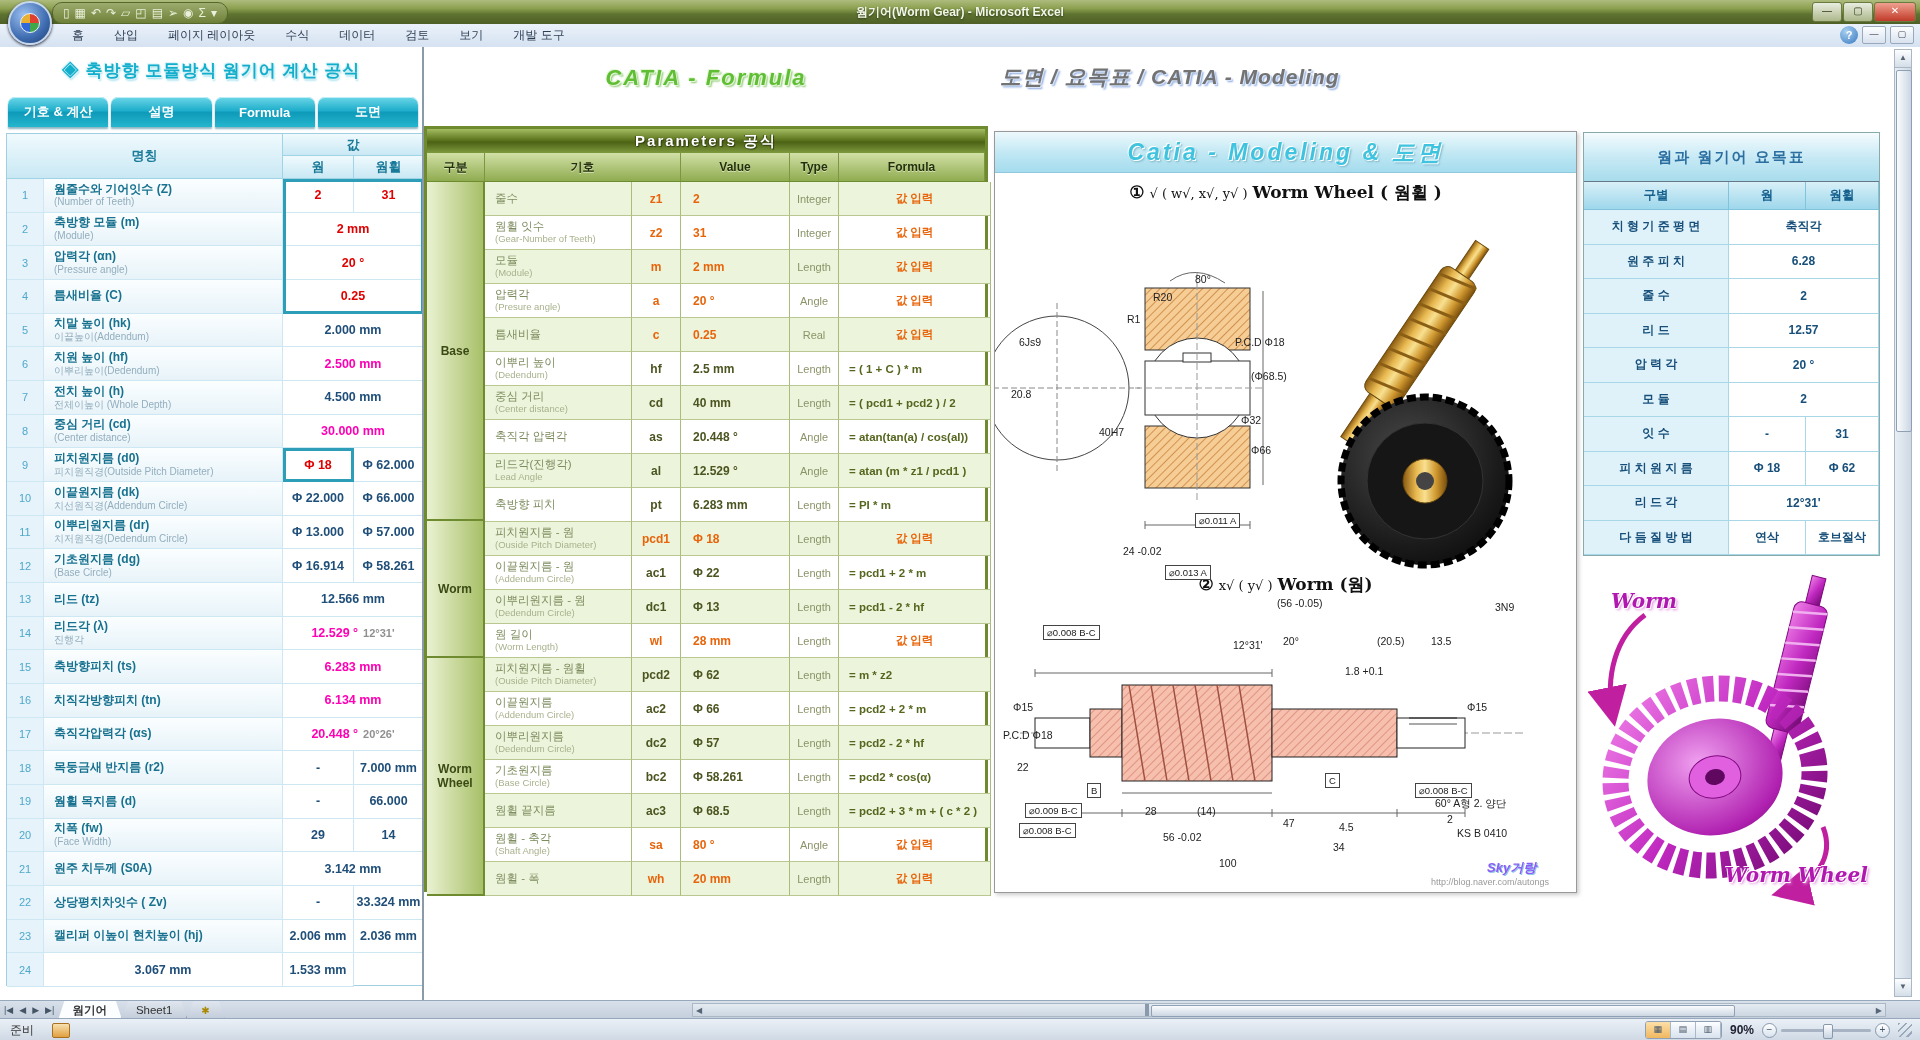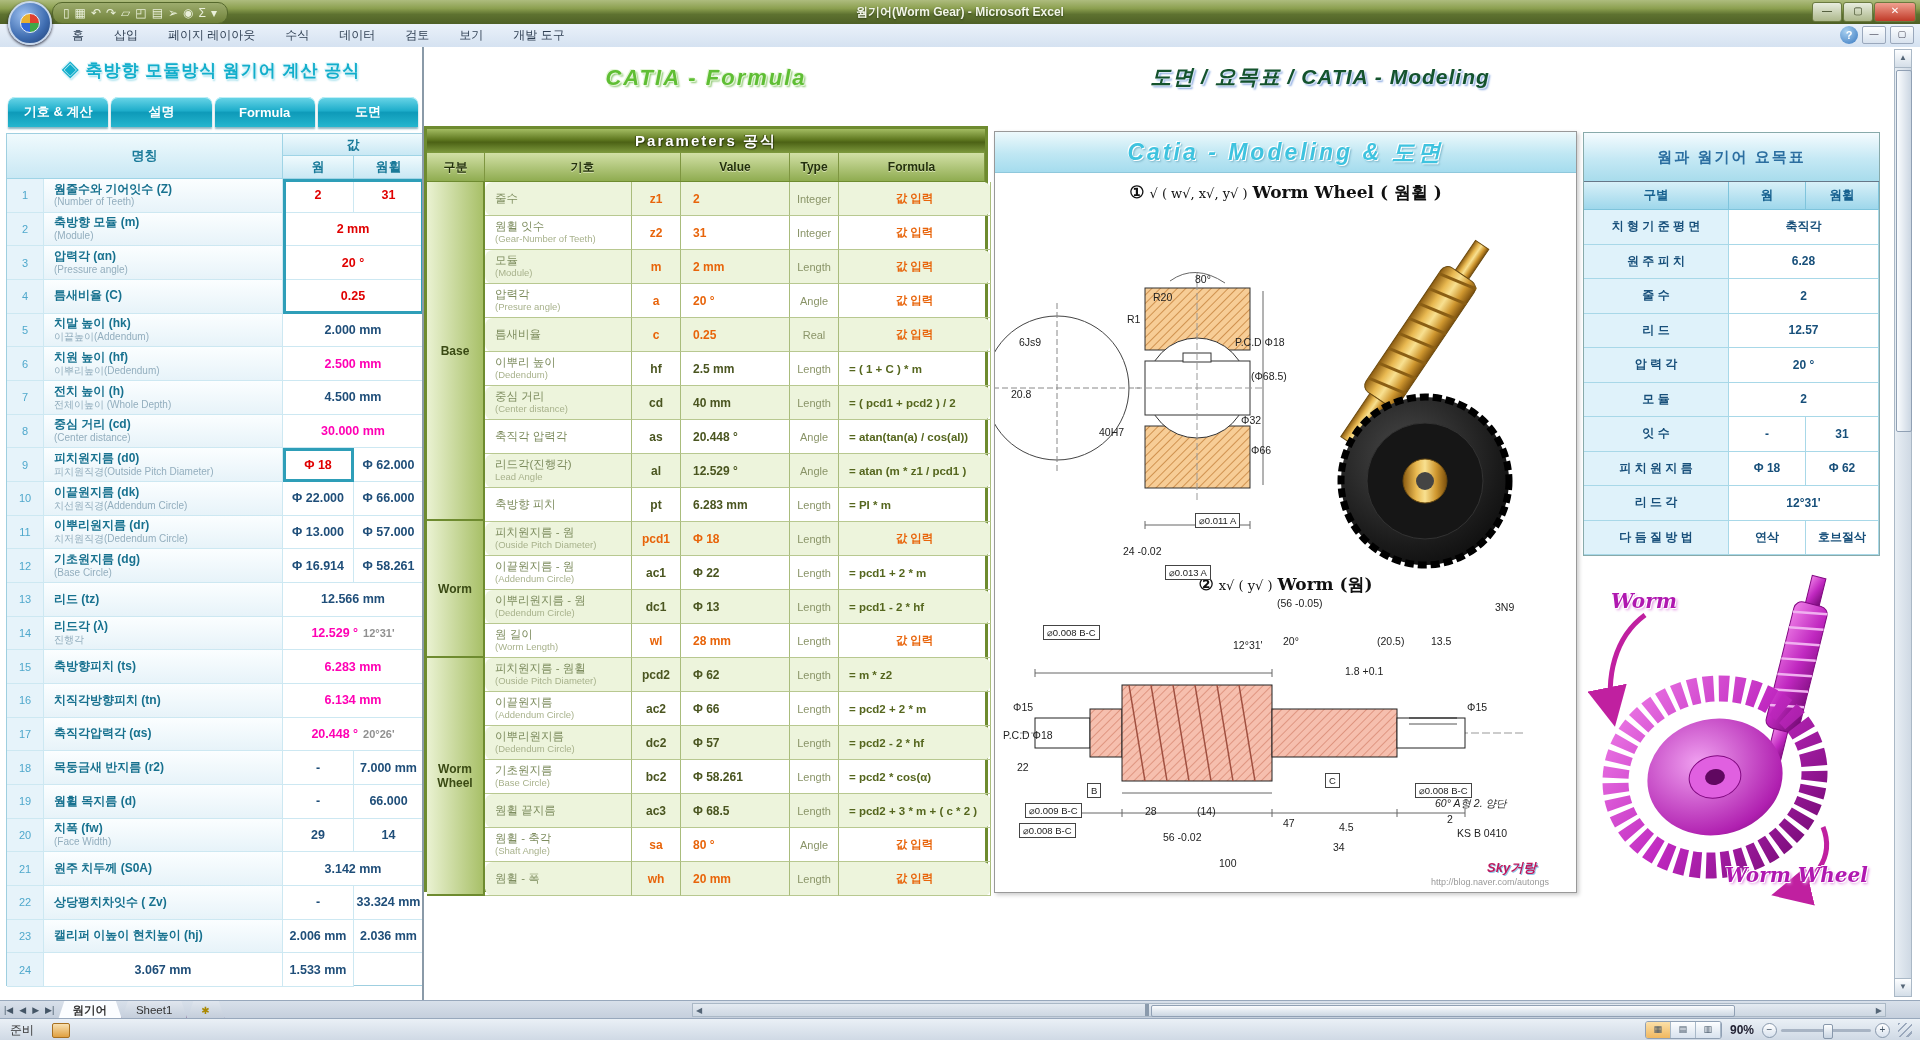--- a/index.html
+++ b/index.html
@@ -47,42 +47,42 @@
   
   .mid-title{position:absolute;left:424px;top:18px;width:564px;text-align:center;font-size:22px;font-weight:bold;font-style:italic;color:#5FBE34;letter-spacing:2px;text-shadow:1px 1px 0 #E4F6D8,-1px -1px 0 #E4F6D8,2px 2px 2px #8CC870;}
   .ptable{position:absolute;left:424px;top:79px;width:564px;height:766px;border:3px solid #6E8B2F;box-sizing:border-box;background:#fff;}
   .pt-title{height:24px;background:linear-gradient(180deg,#A3BC62 0%,#5E771F 45%,#4C6215 55%,#7E9A3E 100%);display:flex;align-items:center;justify-content:center;color:#fff;font-weight:bold;font-size:15px;letter-spacing:2px;text-shadow:1px 1px 1px #2E3A0E,-1px 0 1px #3C4A14;}
   .pt-head{height:28px;display:grid;grid-template-columns:58px 196px 109px 49px 146px;background:linear-gradient(180deg,#D2E0A6,#8FAC50);border-bottom:1px solid #6E8B2F;}
   .pt-h{display:flex;align-items:center;justify-content:center;font-weight:bold;font-size:12px;color:#23300C;border-right:1px solid #7E9640;box-sizing:border-box;text-shadow:0 1px 0 #D8E4B4;}
   .pt-body{position:relative;height:714px;}
   .pt-groups{position:absolute;left:0;top:0;width:58px;height:714px;display:flex;flex-direction:column;}
   .pt-grp{display:flex;align-items:center;justify-content:center;font-weight:bold;font-size:12px;color:#3A4A14;background:linear-gradient(90deg,#EAF2D2,#A8C068);border-right:2px solid #6E8B2F;border-bottom:2px solid #6E8B2F;box-sizing:border-box;text-align:center;}
   .pt-rows{position:absolute;left:58px;top:0;width:506px;height:714px;display:flex;flex-direction:column;}
-  .prow{flex:1 0 0;display:grid;grid-template-columns:147px 49px 109px 49px 152px;min-height:0;border-radius:8px;}
+  .prow{flex:1 0 0;display:grid;grid-template-columns:147px 49px 109px 49px 152px;min-height:0;}
   .prow.alt{background:#EDF4DC;}
   .pc{box-sizing:border-box;border-right:1px solid #A9BC7C;border-bottom:1px solid #B8C890;display:flex;align-items:center;justify-content:center;}
   .pc-name{flex-direction:column;align-items:flex-start;padding-left:10px;line-height:1.15;}
   .pn-main{color:#7D8C5E;font-size:11.5px;white-space:nowrap;}
   .pn-sub{color:#A8B28C;font-size:9.5px;white-space:nowrap;}
   .pc-sym{font-weight:bold;font-size:12px;}
   .pc-val{justify-content:flex-start;padding-left:12px;font-weight:bold;font-size:12px;white-space:nowrap;}
   .pc-type{font-size:11px;color:#8A9468;}
   .pc-frm{font-weight:bold;font-size:11.5px;white-space:nowrap;}
   .p-in{color:#E8640A;} .p-calc{color:#4A5520;} .f-calc{color:#55661E;}
   
-  .right-title{position:absolute;left:1000px;top:16px;width:640px;text-align:center;font-size:21px;font-weight:bold;font-style:italic;color:#14532d;letter-spacing:1px;text-shadow:1px 1px 0 #D8E4F8,2px 2px 2px #88A8E0;}
+  .right-title{position:absolute;left:1000px;top:16px;width:640px;text-align:left;font-size:21px;font-weight:bold;font-style:italic;color:#737373;letter-spacing:1px;text-shadow:1px 1px 0 #D8E4F8,2px 2px 2px #88A8E0;}
   .dpanel{position:absolute;left:994px;top:84px;width:583px;height:762px;border:1px solid #999;box-sizing:border-box;background:#fff;box-shadow:2px 2px 4px #ccc;}
   .dp-head{height:40px;background:linear-gradient(180deg,#EDF9FC 0%,#BFE7F3 55%,#A5DCEE 100%);border-bottom:1px solid #8FC8DC;display:flex;align-items:center;justify-content:center;font-size:23px;font-weight:bold;font-style:italic;color:#3FC3DF;letter-spacing:3px;text-shadow:1px 1px 0 #fff,-1px -1px 0 #fff,2px 2px 2px #7FB8CC;}
   .dp-body{position:relative;height:721px;}
   .dcap{position:absolute;width:100%;text-align:center;font-family:"DejaVu Serif",serif;font-size:16px;color:#111;}
   .dcap b{font-size:17px;font-weight:bold;}
   .dcap .marks{font-size:13px;font-weight:normal;}
   .anno{position:absolute;font-size:10.5px;color:#222;white-space:nowrap;}
   .anno.gdt{border:1px solid #444;background:#fff;padding:0 3px;font-size:9.5px;line-height:13px;}
-  .anno.wm{color:#be185d;font-weight:bold;font-size:13px;font-style:italic;text-shadow:1px 1px 0 #90C8E8;}
+  .anno.wm{color:#8b5cf6;font-weight:bold;font-size:13px;font-style:italic;text-shadow:1px 1px 0 #90C8E8;}
   .anno.url{color:#999;font-size:9px;}
   .stable{position:absolute;left:1583px;top:85px;width:297px;border:1px solid #8AA;box-sizing:border-box;background:#fff;}
   .st-title{height:48px;background:linear-gradient(180deg,#F4FBFE 0%,#C4E8F4 55%,#A8DCEC 100%);border-bottom:1px solid #678;display:flex;align-items:center;justify-content:center;font-size:15px;font-weight:bold;color:#2B6EA0;letter-spacing:2px;}
   .st-head{height:28px;display:grid;grid-template-columns:145px 77px 73px;}
   .st-h{background:linear-gradient(180deg,#D8F0F8,#9ED7EB);border-right:1px solid #7FC4DC;border-bottom:1px solid #7FC4DC;display:flex;align-items:center;justify-content:center;font-weight:bold;font-size:12.5px;color:#17618F;box-sizing:border-box;}
   .st-rows{display:flex;flex-direction:column;height:345px;}
   .srow{flex:1 0 0;display:grid;grid-template-columns:145px 77px 73px;min-height:0;}
   .sc{box-sizing:border-box;border-right:1px solid #A8D8E8;border-bottom:1px solid #A8D8E8;display:flex;align-items:center;justify-content:center;font-size:12px;font-weight:bold;color:#174F7A;white-space:nowrap;}
   .sc-label{background:#DFF2FA;padding:0 8px;justify-content:center;}
   .sc-merge{grid-column:2/4;}
@@ -816,21 +816,21 @@
             <span class="anno gdt" style="left: 24px; top: 650px;">⌀0.008 B-C</span>
             <span class="anno gdt" style="left: 420px; top: 610px;">⌀0.008 B-C</span>
             <span class="anno" style="left: 150px; top: 632px;">28</span>
             <span class="anno" style="left: 202px; top: 632px;">(14)</span>
             <span class="anno" style="left: 288px; top: 644px;">47</span>
             <span class="anno" style="left: 344px; top: 648px;">4.5</span>
             <span class="anno" style="left: 168px; top: 658px;">56 -0.02</span>
             <span class="anno" style="left: 338px; top: 668px;">34</span>
             <span class="anno" style="left: 224px; top: 684px;">100</span>
             <span class="anno" style="left: 452px; top: 640px;">2</span>
-            <span class="anno" style="left: 440px; top: 624px; font-style: italic;">60° A형 2. 양단</span>
+            <span class="anno" style="left: 440px; top: 624px;">60° A형 2. 양단</span>
             <span class="anno" style="left: 462px; top: 654px;">KS B 0410</span>
             <span class="anno wm" style="left: 492px; top: 686px;">Sky거랑</span>
             <span class="anno url" style="left: 436px; top: 704px;">http://blog.naver.com/autongs</span>
           </div>
       </div>
     </div>
 
     <div class="stable">
       <div class="st-title">웜과 웜기어 요목표</div>
       <div class="st-head" id="sthead">

